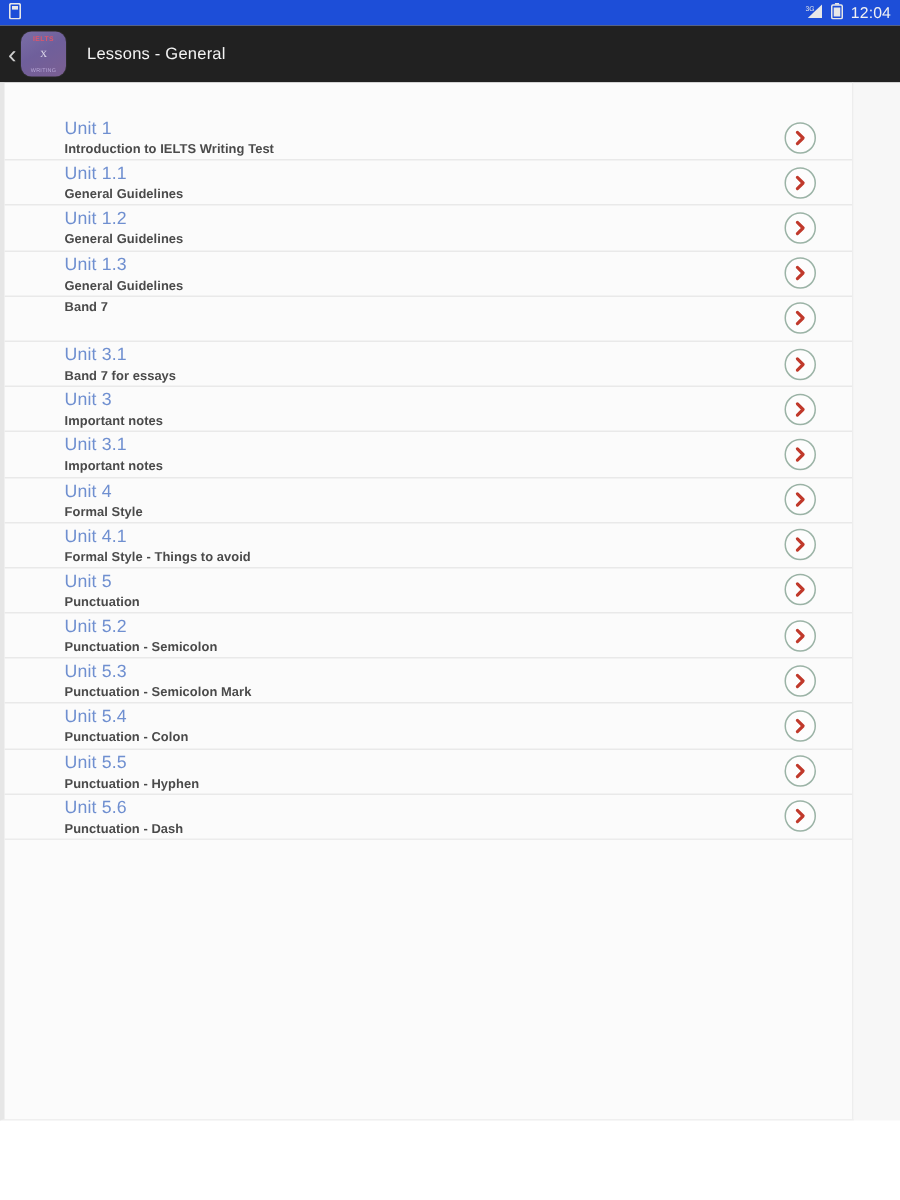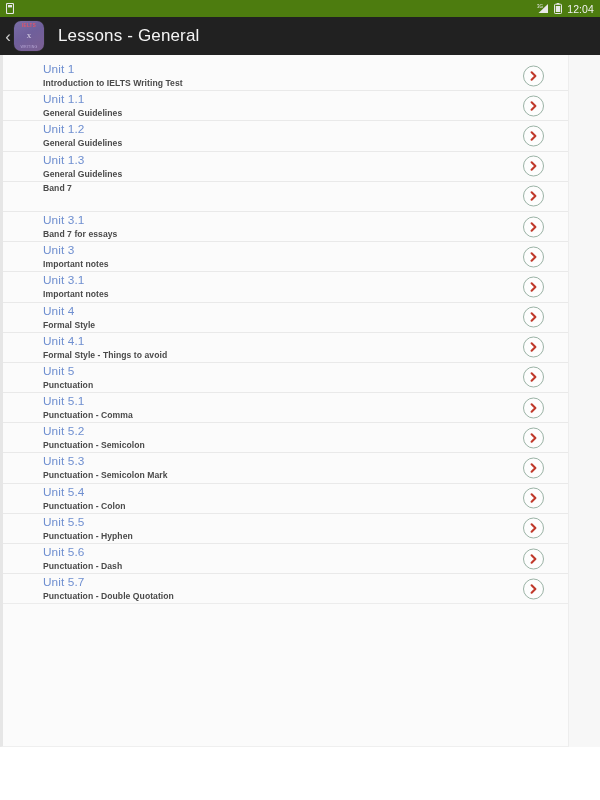--- a/index.html
+++ b/index.html
@@ -6,21 +6,21 @@
   html, body {
     width:600px; height:800px;
     background:#ffffff;
     font-family:"Liberation Sans", sans-serif;
     overflow:hidden;
   }
 
   
   .status-bar{
     height:17px; width:100%;
-    background:#4d7c0f;
+    background:#1d4ed8;
     display:flex; align-items:center;
     padding:0 6px;
     position:relative;
   }
   .status-left{ display:flex; align-items:center; gap:4px; }
   .status-right{
     margin-left:auto; display:flex; align-items:center; gap:5px;
   }
   .sb-icon{ display:block; }
   .status-clock{
@@ -63,21 +63,21 @@
     font-size:9px; color:#d8d3e6;
     font-family:"Liberation Serif", serif;
   }
   .app-icon .ai-bot{
     position:absolute; bottom:2px; left:0; right:0;
     text-align:center;
     font-size:3.6px; color:#b9a9d8; letter-spacing:0.2px;
   }
   .app-title{
     color:#f4f4f4;
-    font-size:17px;
+    font-size:11px;
     margin-left:14px;
     letter-spacing:0.15px;
     white-space:nowrap;
   }
 
   
   .content{
     position:relative;
     width:100%;
     height:745px;          
@@ -95,21 +95,21 @@
     border-bottom:1px solid #efefef;
   }
   .panel-right-fill{
     position:absolute;
     left:569px; top:0;
     width:31px; height:692px;
     background:#f7f7f7;
   }
   .list{
     position:absolute;
-    left:0; top:6px;
+    left:0; top:22px;
     width:100%;
   }
   .row{
     position:relative;
     height:30.2px;
     padding-left:40px;
     padding-right:22px;
     border-bottom:1px solid #e9e9e9;
     background:transparent;
     display:block;
@@ -284,29 +284,20 @@
         <div class="row">
           <span class="row-title">Unit 5</span>
           <span class="row-sub">Punctuation</span>
           <span class="row-arrow">
             <svg width="11" height="11" viewBox="0 0 11 11">
               <path d="M3.6 1.8 L7.4 5.5 L3.6 9.2" fill="none" stroke="#c0392b" stroke-width="2.1" stroke-linecap="round" stroke-linejoin="round"></path>
             </svg>
           </span>
         </div>
         <div class="row">
-          <span class="row-title">Unit 5.1</span>
-          <span class="row-sub">Punctuation - Comma</span>
-          <span class="row-arrow">
-            <svg width="11" height="11" viewBox="0 0 11 11">
-              <path d="M3.6 1.8 L7.4 5.5 L3.6 9.2" fill="none" stroke="#c0392b" stroke-width="2.1" stroke-linecap="round" stroke-linejoin="round"></path>
-            </svg>
-          </span>
-        </div>
-        <div class="row">
           <span class="row-title">Unit 5.2</span>
           <span class="row-sub">Punctuation - Semicolon</span>
           <span class="row-arrow">
             <svg width="11" height="11" viewBox="0 0 11 11">
               <path d="M3.6 1.8 L7.4 5.5 L3.6 9.2" fill="none" stroke="#c0392b" stroke-width="2.1" stroke-linecap="round" stroke-linejoin="round"></path>
             </svg>
           </span>
         </div>
         <div class="row">
           <span class="row-title">Unit 5.3</span>
@@ -331,29 +322,20 @@
           <span class="row-sub">Punctuation - Hyphen</span>
           <span class="row-arrow">
             <svg width="11" height="11" viewBox="0 0 11 11">
               <path d="M3.6 1.8 L7.4 5.5 L3.6 9.2" fill="none" stroke="#c0392b" stroke-width="2.1" stroke-linecap="round" stroke-linejoin="round"></path>
             </svg>
           </span>
         </div>
         <div class="row">
           <span class="row-title">Unit 5.6</span>
           <span class="row-sub">Punctuation - Dash</span>
-          <span class="row-arrow">
-            <svg width="11" height="11" viewBox="0 0 11 11">
-              <path d="M3.6 1.8 L7.4 5.5 L3.6 9.2" fill="none" stroke="#c0392b" stroke-width="2.1" stroke-linecap="round" stroke-linejoin="round"></path>
-            </svg>
-          </span>
-        </div>
-        <div class="row">
-          <span class="row-title">Unit 5.7</span>
-          <span class="row-sub">Punctuation - Double Quotation</span>
           <span class="row-arrow">
             <svg width="11" height="11" viewBox="0 0 11 11">
               <path d="M3.6 1.8 L7.4 5.5 L3.6 9.2" fill="none" stroke="#c0392b" stroke-width="2.1" stroke-linecap="round" stroke-linejoin="round"></path>
             </svg>
           </span>
         </div>
       </div>
   </div>
 </div>
 

